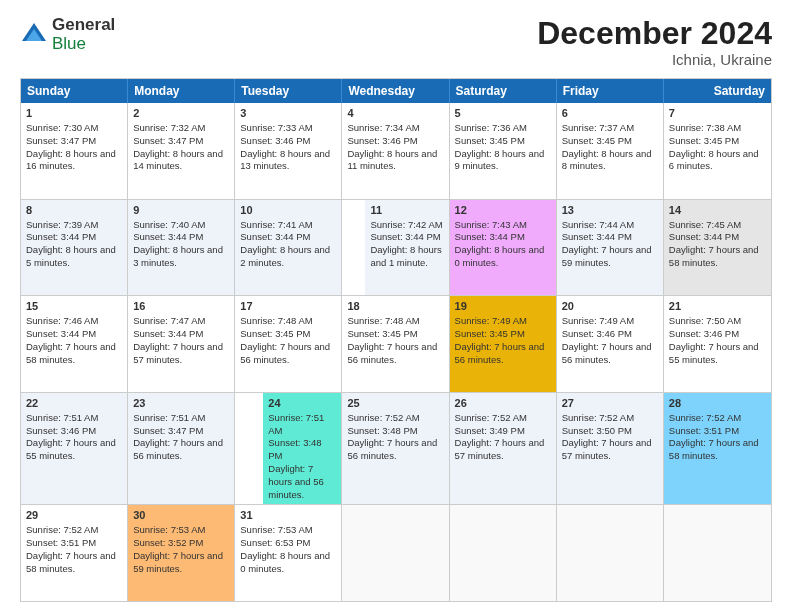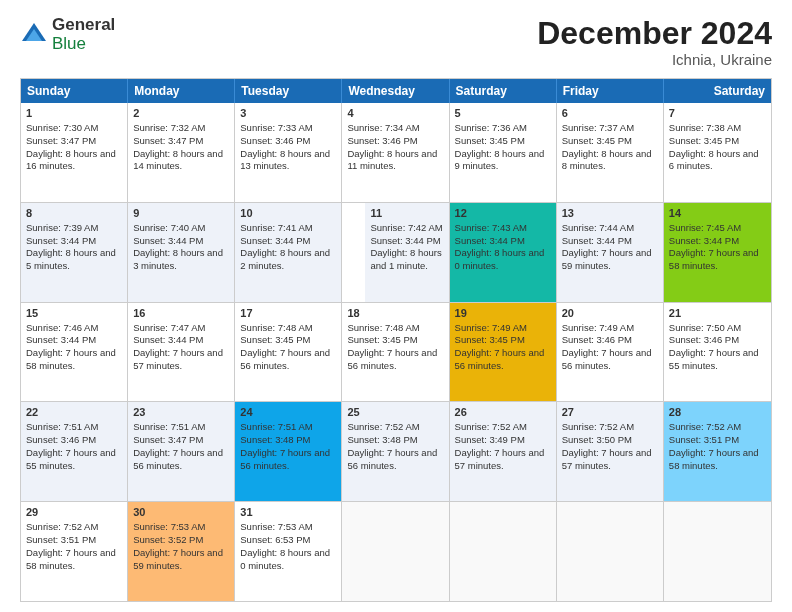--- a/index.html
+++ b/index.html
@@ -154,37 +154,37 @@
           <div class="cal-cell" style="background: rgb(255, 255, 255);"><span class="day-num">4</span><span>Sunrise: 7:34 AM</span><br><span>Sunset: 3:46 PM</span><br><span>Daylight: 8 hours and 11 minutes.</span></div>
           <div class="cal-cell" style="background: rgb(255, 255, 255);"><span class="day-num">5</span><span>Sunrise: 7:36 AM</span><br><span>Sunset: 3:45 PM</span><br><span>Daylight: 8 hours and 9 minutes.</span></div>
           <div class="cal-cell" style="background: rgb(255, 255, 255);"><span class="day-num">6</span><span>Sunrise: 7:37 AM</span><br><span>Sunset: 3:45 PM</span><br><span>Daylight: 8 hours and 8 minutes.</span></div>
           <div class="cal-cell" style="background: rgb(255, 255, 255);"><span class="day-num">7</span><span>Sunrise: 7:38 AM</span><br><span>Sunset: 3:45 PM</span><br><span>Daylight: 8 hours and 6 minutes.</span></div>
         </div>
         <div class="cal-row">
           <div class="cal-cell" style="background: rgb(238, 242, 249);"><span class="day-num">8</span><span>Sunrise: 7:39 AM</span><br><span>Sunset: 3:44 PM</span><br><span>Daylight: 8 hours and 5 minutes.</span></div>
           <div class="cal-cell" style="background: rgb(238, 242, 249);"><span class="day-num">9</span><span>Sunrise: 7:40 AM</span><br><span>Sunset: 3:44 PM</span><br><span>Daylight: 8 hours and 3 minutes.</span></div>
           <div class="cal-cell" style="background: rgb(238, 242, 249);"><span class="day-num">10</span><span>Sunrise: 7:41 AM</span><br><span>Sunset: 3:44 PM</span><br><span>Daylight: 8 hours and 2 minutes.</span></div>
           <div class="cal-cell" style="background: rgb(238, 242, 249); margin-left: 23px;"><span class="day-num">11</span><span>Sunrise: 7:42 AM</span><br><span>Sunset: 3:44 PM</span><br><span>Daylight: 8 hours and 1 minute.</span></div>
-          <div class="cal-cell" style="background: #14b8a6;"><span class="day-num">12</span><span>Sunrise: 7:43 AM</span><br><span>Sunset: 3:44 PM</span><br><span>Daylight: 8 hours and 0 minutes.</span></div>
+          <div class="cal-cell" style="background: #f0abfc;"><span class="day-num">12</span><span>Sunrise: 7:43 AM</span><br><span>Sunset: 3:44 PM</span><br><span>Daylight: 8 hours and 0 minutes.</span></div>
           <div class="cal-cell" style="background: rgb(238, 242, 249);"><span class="day-num">13</span><span>Sunrise: 7:44 AM</span><br><span>Sunset: 3:44 PM</span><br><span>Daylight: 7 hours and 59 minutes.</span></div>
-          <div class="cal-cell" style="background: #84cc16;"><span class="day-num">14</span><span>Sunrise: 7:45 AM</span><br><span>Sunset: 3:44 PM</span><br><span>Daylight: 7 hours and 58 minutes.</span></div>
+          <div class="cal-cell" style="background: #e5e5e5;"><span class="day-num">14</span><span>Sunrise: 7:45 AM</span><br><span>Sunset: 3:44 PM</span><br><span>Daylight: 7 hours and 58 minutes.</span></div>
         </div>
         <div class="cal-row">
           <div class="cal-cell" style="background: rgb(255, 255, 255);"><span class="day-num">15</span><span>Sunrise: 7:46 AM</span><br><span>Sunset: 3:44 PM</span><br><span>Daylight: 7 hours and 58 minutes.</span></div>
           <div class="cal-cell" style="background: rgb(255, 255, 255);"><span class="day-num">16</span><span>Sunrise: 7:47 AM</span><br><span>Sunset: 3:44 PM</span><br><span>Daylight: 7 hours and 57 minutes.</span></div>
           <div class="cal-cell" style="background: rgb(255, 255, 255);"><span class="day-num">17</span><span>Sunrise: 7:48 AM</span><br><span>Sunset: 3:45 PM</span><br><span>Daylight: 7 hours and 56 minutes.</span></div>
           <div class="cal-cell" style="background: rgb(255, 255, 255);"><span class="day-num">18</span><span>Sunrise: 7:48 AM</span><br><span>Sunset: 3:45 PM</span><br><span>Daylight: 7 hours and 56 minutes.</span></div>
           <div class="cal-cell" style="background: #eab308;"><span class="day-num">19</span><span>Sunrise: 7:49 AM</span><br><span>Sunset: 3:45 PM</span><br><span>Daylight: 7 hours and 56 minutes.</span></div>
           <div class="cal-cell" style="background: rgb(255, 255, 255);"><span class="day-num">20</span><span>Sunrise: 7:49 AM</span><br><span>Sunset: 3:46 PM</span><br><span>Daylight: 7 hours and 56 minutes.</span></div>
           <div class="cal-cell" style="background: rgb(255, 255, 255);"><span class="day-num">21</span><span>Sunrise: 7:50 AM</span><br><span>Sunset: 3:46 PM</span><br><span>Daylight: 7 hours and 55 minutes.</span></div>
         </div>
         <div class="cal-row">
           <div class="cal-cell" style="background: rgb(238, 242, 249);"><span class="day-num">22</span><span>Sunrise: 7:51 AM</span><br><span>Sunset: 3:46 PM</span><br><span>Daylight: 7 hours and 55 minutes.</span></div>
           <div class="cal-cell" style="background: rgb(238, 242, 249);"><span class="day-num">23</span><span>Sunrise: 7:51 AM</span><br><span>Sunset: 3:47 PM</span><br><span>Daylight: 7 hours and 56 minutes.</span></div>
-          <div class="cal-cell" style="background: #0ea5e9;"><span class="day-num">24</span><span>Sunrise: 7:51 AM</span><br><span>Sunset: 3:48 PM</span><br><span>Daylight: 7 hours and 56 minutes.</span></div>
+          <div class="cal-cell" style="background: #5eead4; margin-left: 28px;"><span class="day-num">24</span><span>Sunrise: 7:51 AM</span><br><span>Sunset: 3:48 PM</span><br><span>Daylight: 7 hours and 56 minutes.</span></div>
           <div class="cal-cell" style="background: rgb(238, 242, 249);"><span class="day-num">25</span><span>Sunrise: 7:52 AM</span><br><span>Sunset: 3:48 PM</span><br><span>Daylight: 7 hours and 56 minutes.</span></div>
           <div class="cal-cell" style="background: rgb(238, 242, 249);"><span class="day-num">26</span><span>Sunrise: 7:52 AM</span><br><span>Sunset: 3:49 PM</span><br><span>Daylight: 7 hours and 57 minutes.</span></div>
           <div class="cal-cell" style="background: rgb(238, 242, 249);"><span class="day-num">27</span><span>Sunrise: 7:52 AM</span><br><span>Sunset: 3:50 PM</span><br><span>Daylight: 7 hours and 57 minutes.</span></div>
           <div class="cal-cell" style="background: #7dd3fc;"><span class="day-num">28</span><span>Sunrise: 7:52 AM</span><br><span>Sunset: 3:51 PM</span><br><span>Daylight: 7 hours and 58 minutes.</span></div>
         </div>
         <div class="cal-row">
           <div class="cal-cell" style="background: rgb(255, 255, 255);"><span class="day-num">29</span><span>Sunrise: 7:52 AM</span><br><span>Sunset: 3:51 PM</span><br><span>Daylight: 7 hours and 58 minutes.</span></div>
           <div class="cal-cell" style="background: #fdba74;"><span class="day-num">30</span><span>Sunrise: 7:53 AM</span><br><span>Sunset: 3:52 PM</span><br><span>Daylight: 7 hours and 59 minutes.</span></div>
           <div class="cal-cell" style="background: rgb(255, 255, 255);"><span class="day-num">31</span><span>Sunrise: 7:53 AM</span><br><span>Sunset: 6:53 PM</span><br><span>Daylight: 8 hours and 0 minutes.</span></div>
           <div class="cal-cell empty"></div>

